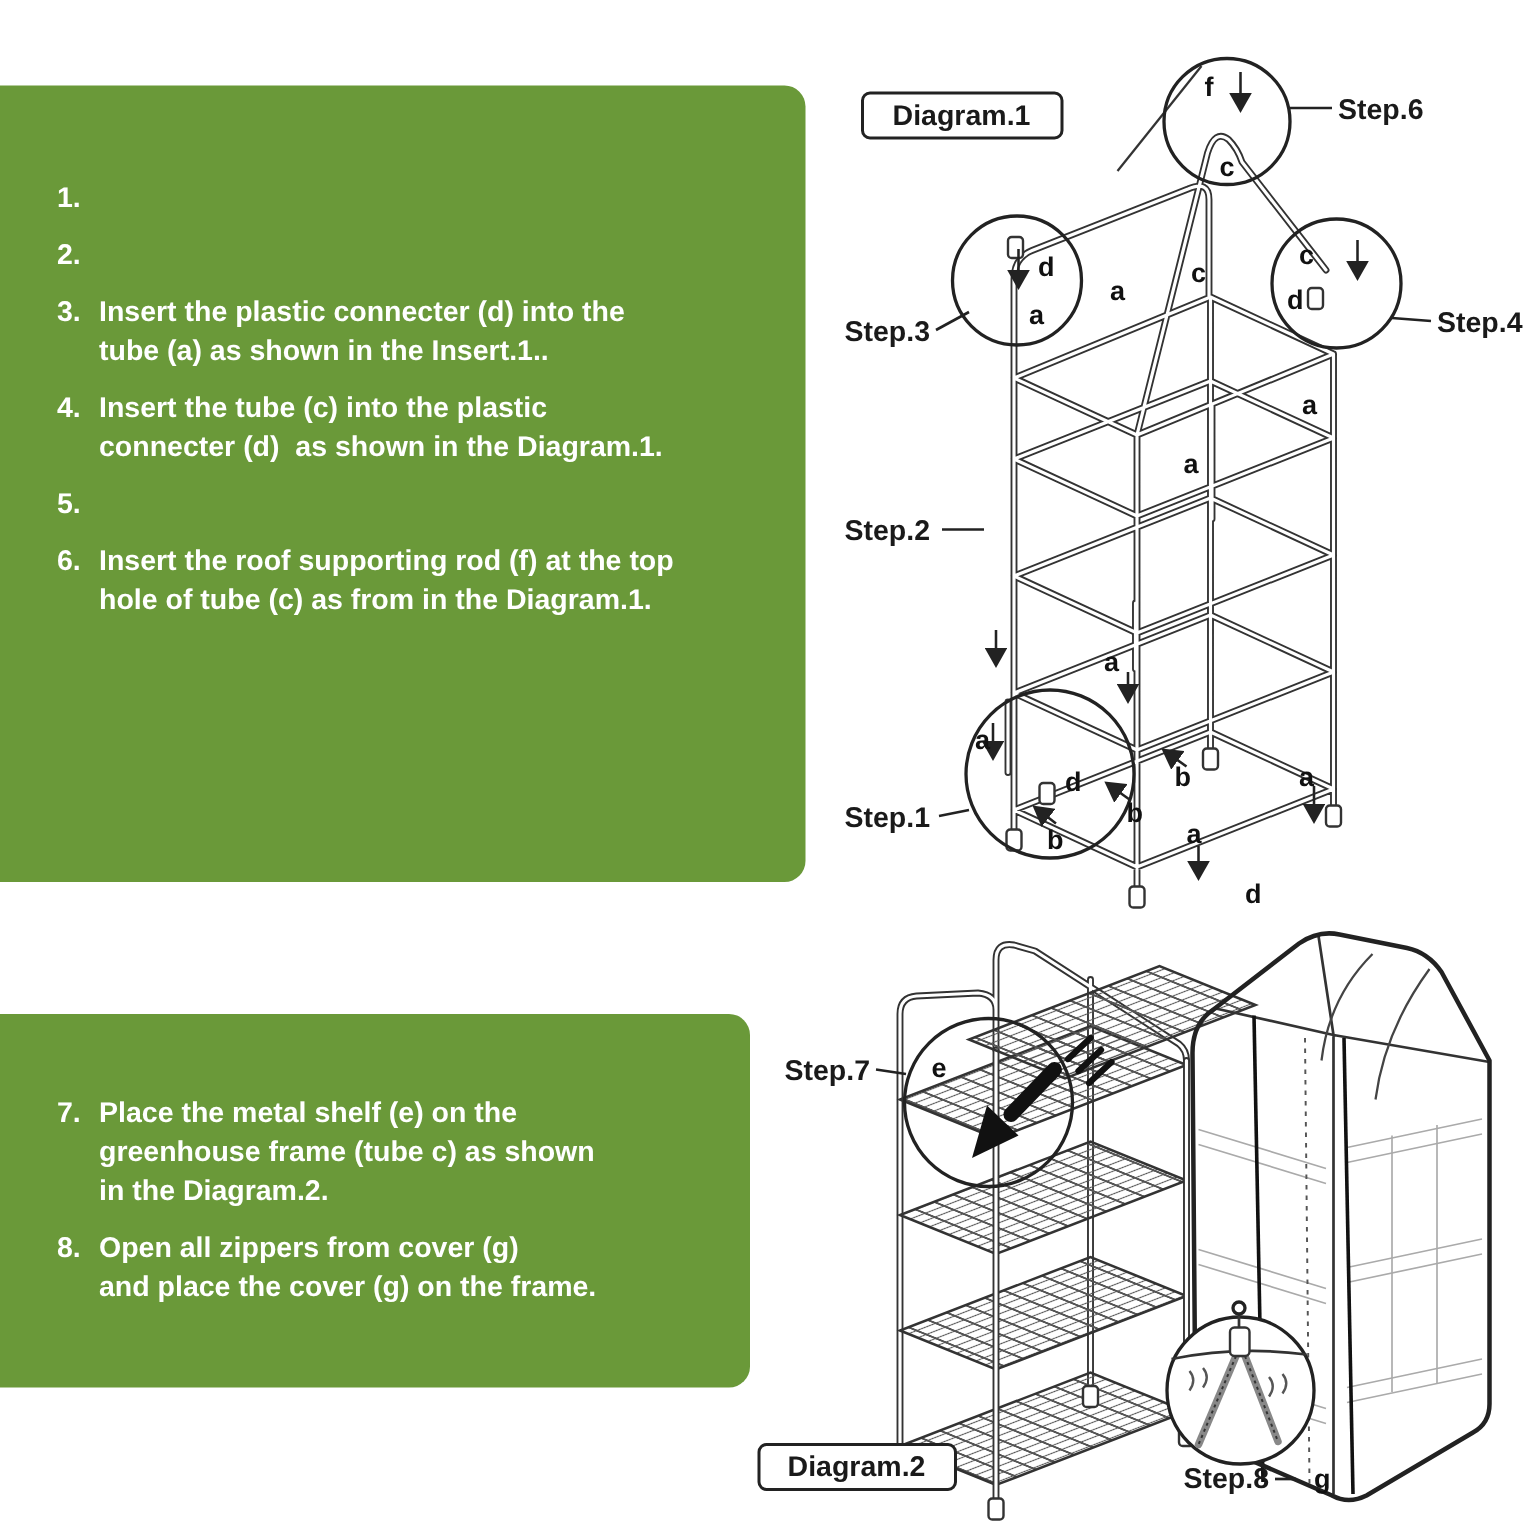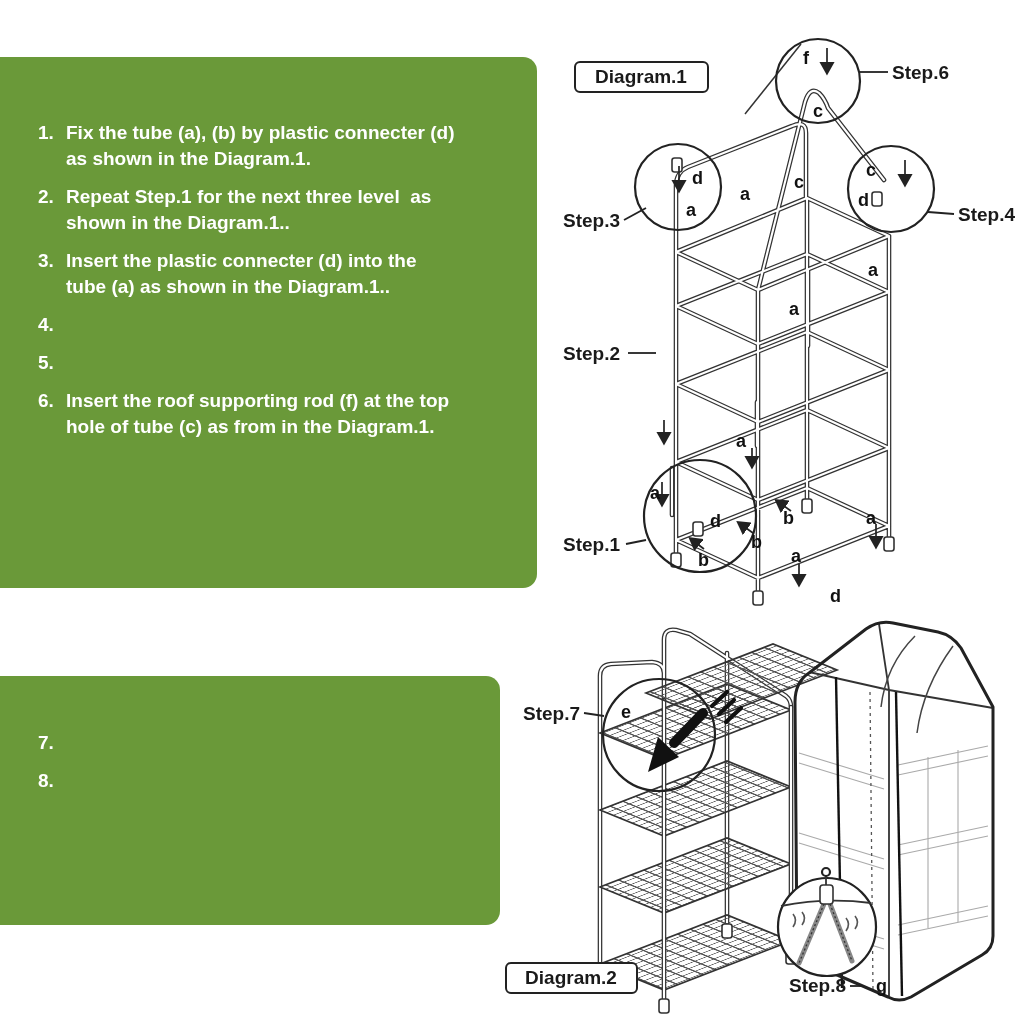--- a/index.html
+++ b/index.html
@@ -45,52 +45,55 @@
   .blkarrow{fill:#111111;}
   .blkline{stroke:#111111;stroke-width:10;stroke-linecap:round;fill:none;}
   .stripe{stroke:#111111;stroke-width:4.2;stroke-linecap:round;fill:none;}
 </style>
 </head>
 <body>
 
 <div class="green-box" id="box-top">
   <div class="item">
       <span class="num">1.</span>
-      <span class="txt">Fix the tube (a), (b) by plastic connecter (d)
-as shown in the Diagram.1.</span>
     </div>
   <div class="item">
       <span class="num">2.</span>
-      <span class="txt">Repeat Step.1 for the next three level  as
-shown in the Diagram.1..</span>
     </div>
   <div class="item">
       <span class="num">3.</span>
       <span class="txt">Insert the plastic connecter (d) into the
-tube (a) as shown in the Diagram.1..</span>
+tube (a) as shown in the Insert.1..</span>
     </div>
   <div class="item">
       <span class="num">4.</span>
+      <span class="txt">Insert the tube (c) into the plastic
+connecter (d)  as shown in the Diagram.1.</span>
     </div>
   <div class="item">
       <span class="num">5.</span>
     </div>
   <div class="item">
       <span class="num">6.</span>
       <span class="txt">Insert the roof supporting rod (f) at the top
 hole of tube (c) as from in the Diagram.1.</span>
     </div>
 </div>
 
 <div class="green-box" id="box-bottom">
   <div class="item">
       <span class="num">7.</span>
+      <span class="txt">Place the metal shelf (e) on the
+greenhouse frame (tube c) as shown
+in the Diagram.2.</span>
     </div>
   <div class="item">
       <span class="num">8.</span>
+      <span class="txt">Open all zippers from cover (g)
+and place the cover (g) on the frame.</span>
     </div>
 </div>
 
 <svg id="svg-d1" width="484" height="612" viewBox="540 10 484 612">
   <defs>
     <marker id="ah" markerWidth="9" markerHeight="9" refX="6" refY="4.5" orient="auto">
       <path d="M0,0 L8,4.5 L0,9 Z" fill="#222222"></path>
     </marker>
   </defs>
 

